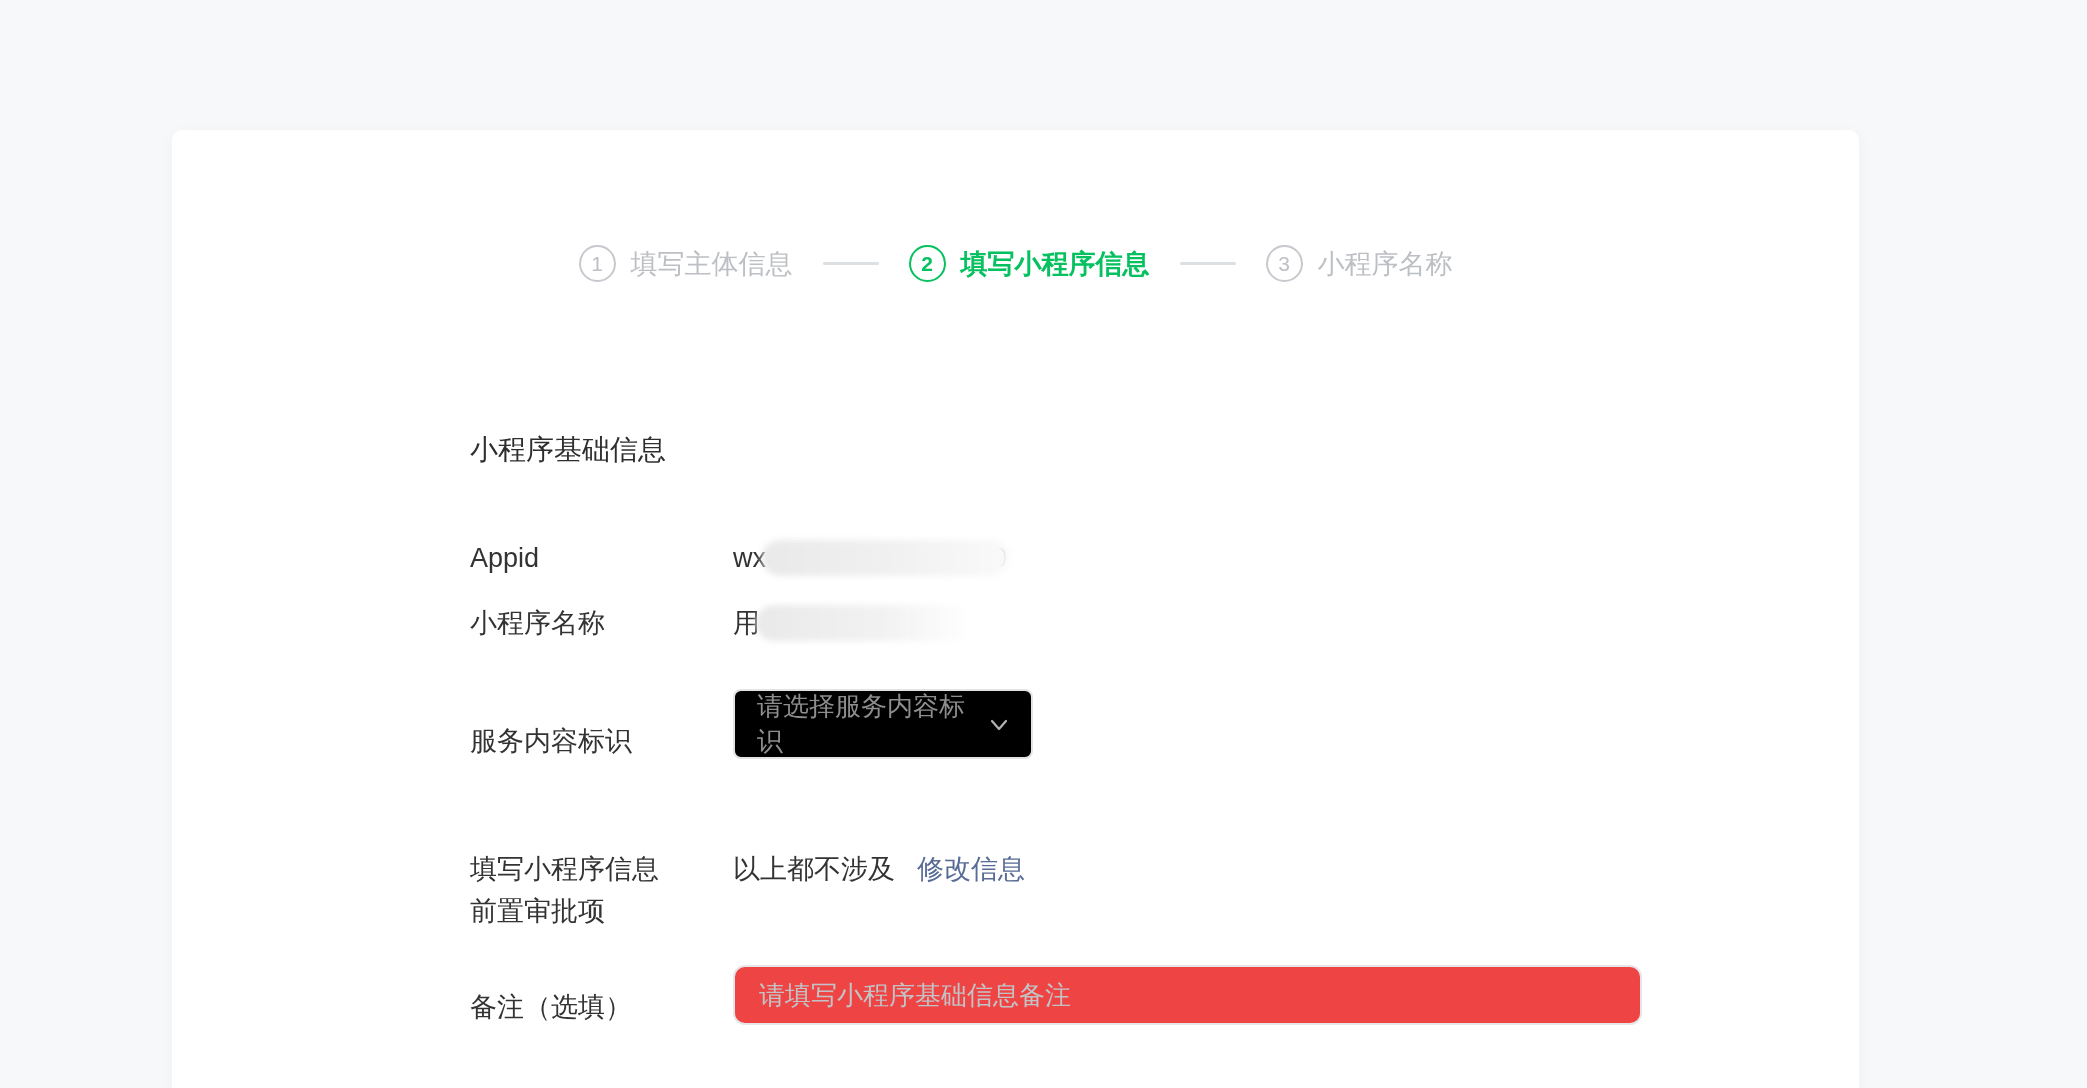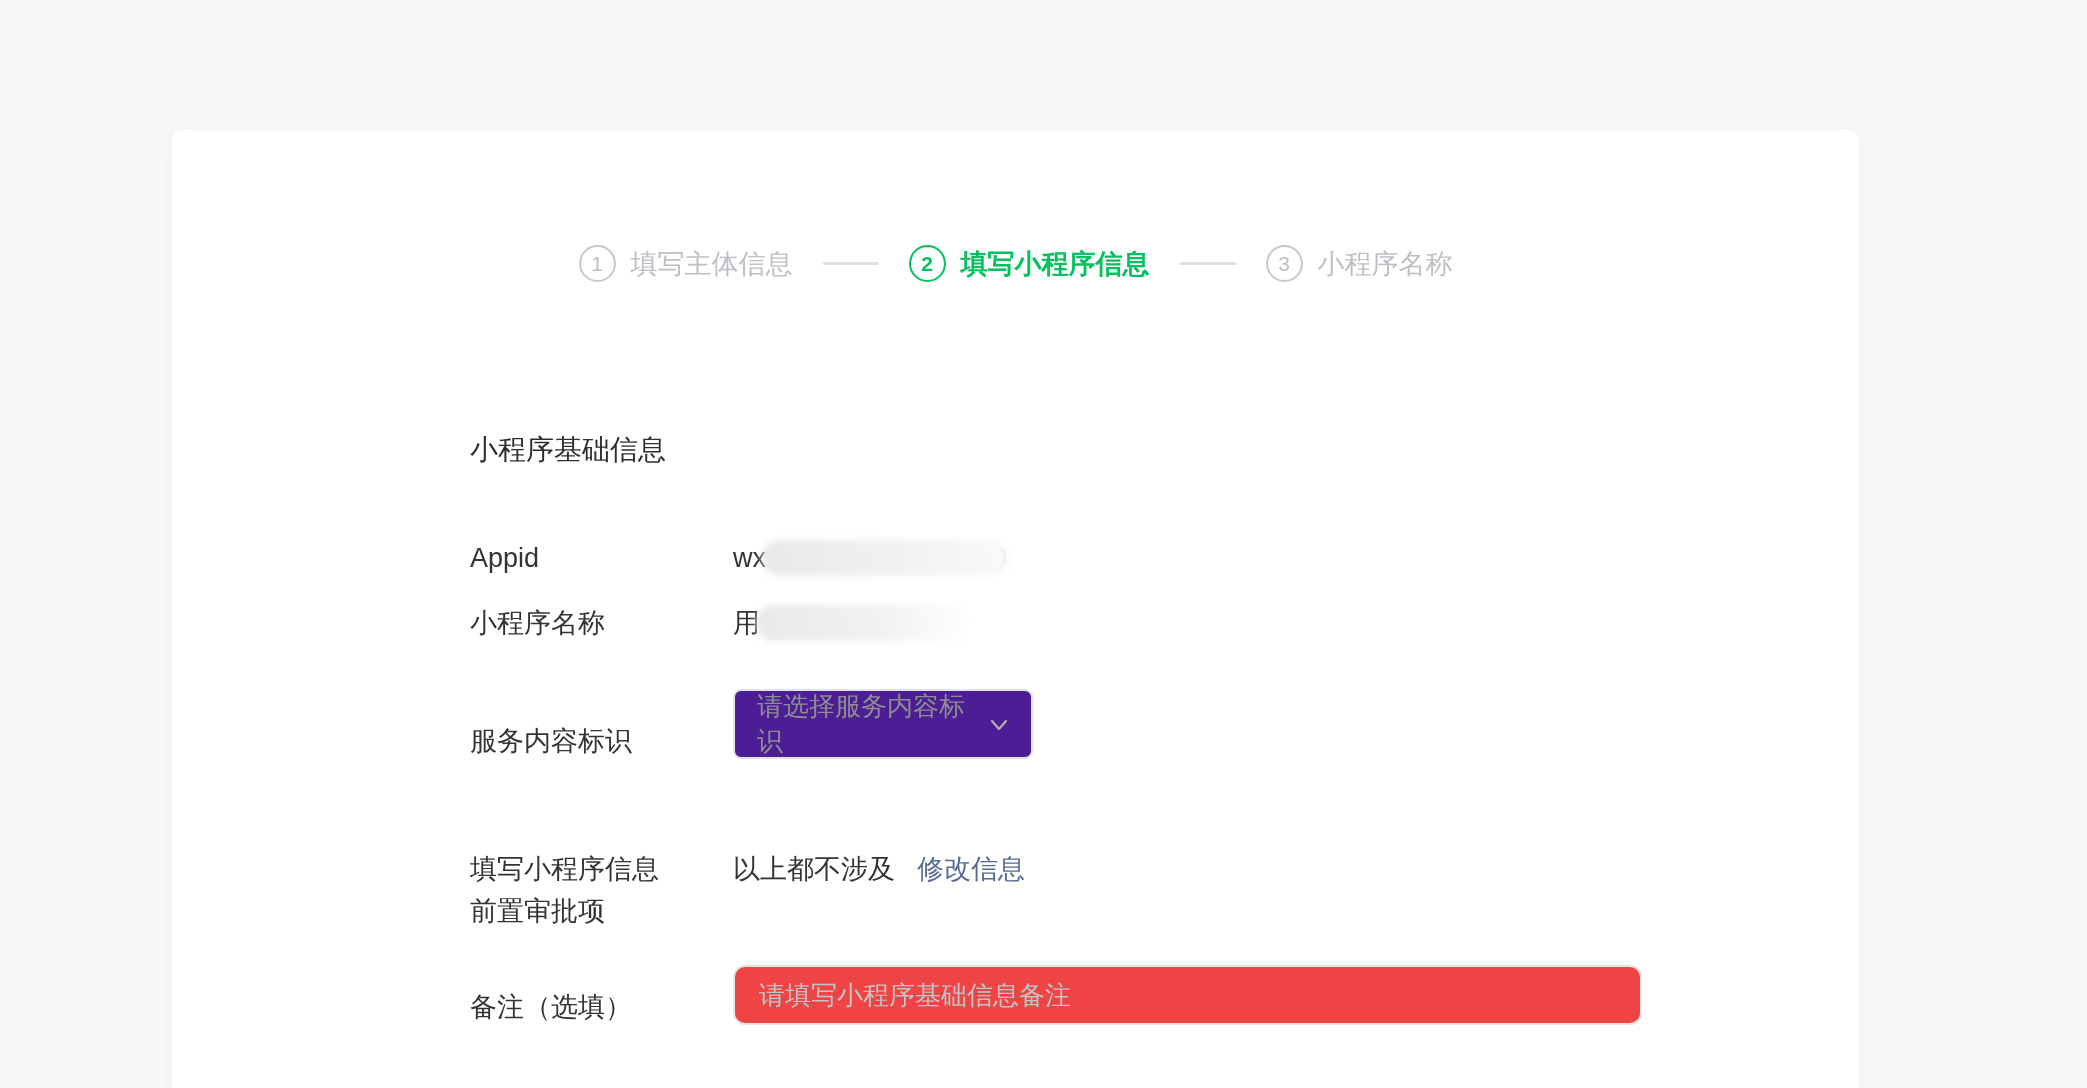--- a/index.html
+++ b/index.html
@@ -134,21 +134,21 @@
     color: #555;
   }
 
   
   .select-box {
     width: 300px;
     height: 70px;
     box-sizing: border-box;
     border: 2px solid #e4e4e6;
     border-radius: 8px;
-    background: #4c1d95;
+    background: #000000;
     display: flex;
     align-items: center;
     justify-content: space-between;
     padding: 0 20px 0 22px;
     cursor: pointer;
   }
   .select-box .select-placeholder {
     font-size: 26px;
     color: #8e8e8e;
   }

